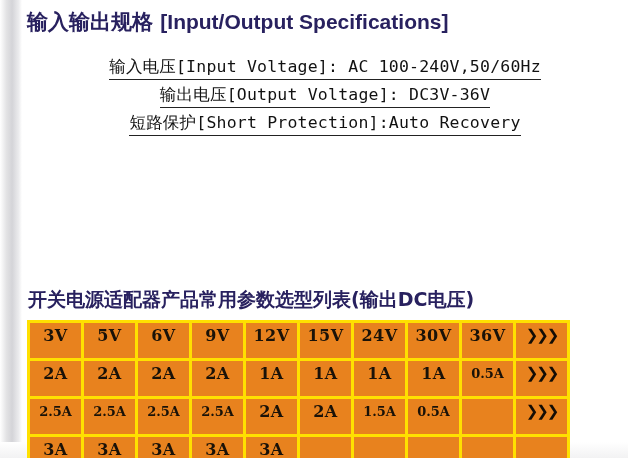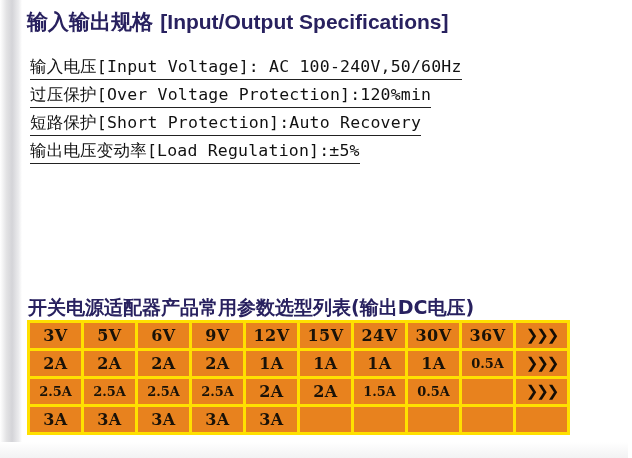--- a/index.html
+++ b/index.html
@@ -44,20 +44,21 @@
   #title .en {
     font-family: "Liberation Sans", sans-serif;
     font-weight: bold;
     font-size: 21px;
   }
 
   #spec-list {
     position: absolute;
     left: 30px; top: 56px;
     width: 590px;
+    text-align: center;
   }
   .spec-line {
     font-family: "DejaVu Sans Mono", monospace;
     font-size: 16.5px;
     color: #111111;
     white-space: nowrap;
     line-height: 21px;
     height: 28px;
     letter-spacing: 0.2px;
   }
@@ -68,21 +69,20 @@
   }
 
   #table-heading {
     position: absolute;
     left: 28px; top: 287px;
     color: #28215f;
     font-family: "DejaVu Sans", sans-serif;
     font-weight: bold;
     font-size: 19px;
     white-space: nowrap;
-    margin-top: 8px;
   }
 
   #spec-table {
     position: absolute;
     left: 27px; top: 320px;
     border-collapse: separate;
     border-spacing: 3px;
     background: #ffe000;
     padding: 0px;
     table-layout: fixed;
@@ -91,21 +91,21 @@
   #spec-table td {
     background: #e8821e;
     width: 51px;
     height: 22px;
     text-align: center;
     vertical-align: middle;
     font-family: "DejaVu Serif", serif;
     font-weight: bold;
     font-size: 16px;
     color: #1a1208;
-    padding: 1px 0 2px 0;
+    padding: 1px 0 12px 0;
     letter-spacing: 0.5px;
   }
   #spec-table td.small {
     font-size: 13px;
     letter-spacing: 0px;
   }
   #spec-table td.empty {
     color: transparent;
   }
   #spec-table td.arrow {
@@ -124,23 +124,22 @@
   <div id="left-shade"></div>
   <div id="bottom-shade"></div>
 
   <div id="title">
     <span>输入输出规格</span>
     <span class="en">[Input/Output Specifications]</span>
   </div>
 
   <div id="spec-list">
     <div class="spec-line"><span class="u">输入电压[Input Voltage]:  AC 100-240V,50/60Hz</span></div>
-    <div class="spec-line"><span class="u">过压保护[Over Voltage Protection]:120%min</span></div>
+    <div class="spec-line"><span class="u">输出电压[Output Voltage]: DC3V-36V</span></div>
     <div class="spec-line"><span class="u">短路保护[Short Protection]:Auto Recovery</span></div>
-    <div class="spec-line"><span class="u">输出电压变动率[Load Regulation]:±5%</span></div>
   </div>
 
   <div id="table-heading">开关电源适配器产品常用参数选型列表(输出DC电压)</div>
 
   <table id="spec-table">
     <tbody>
       <tr>
         <td>3V</td>
         <td>5V</td>
         <td>6V</td>

